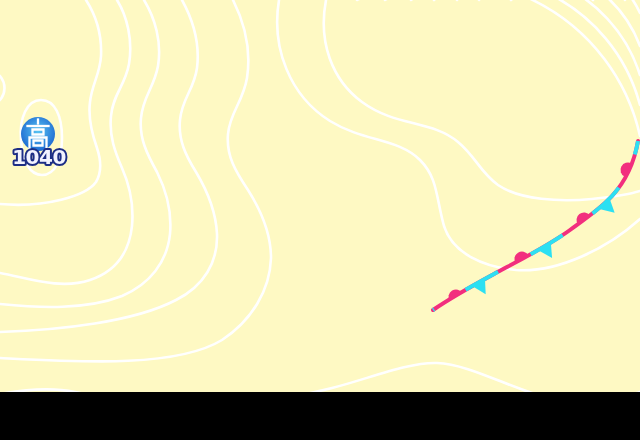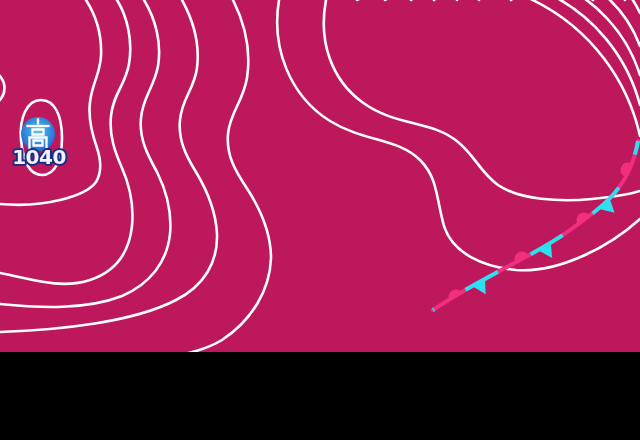--- a/index.html
+++ b/index.html
@@ -1,16 +1,16 @@
 <!DOCTYPE html>
 <html><head>
 <meta charset="utf-8">
 <style>
   html,body{margin:0;padding:0;background:#000;}
-  .stage{position:relative;width:640px;height:352px;background:#be185d;overflow:hidden;}
+  .stage{position:relative;width:640px;height:392px;background:#fef9c3;overflow:hidden;}
   svg{position:absolute;inset:0;display:block;}
   .isobar{fill:none;stroke:#ffffff;stroke-width:2.6;stroke-linecap:round;}
   .front-base{fill:none;stroke-width:4;stroke-linecap:round;}
   .front-cold-overlay{fill:none;stroke-width:4;stroke-linecap:butt;}
   .kanji{fill:none;stroke:#ffffff;stroke-width:2.3;stroke-linecap:square;stroke-linejoin:miter;}
   .pressure-text{
     font-family:"DejaVu Sans","Liberation Sans",sans-serif;
     font-size:20px;font-weight:bold;letter-spacing:-0.5px;
     text-anchor:middle;paint-order:stroke;stroke-width:4px;stroke-linejoin:round;
   }

